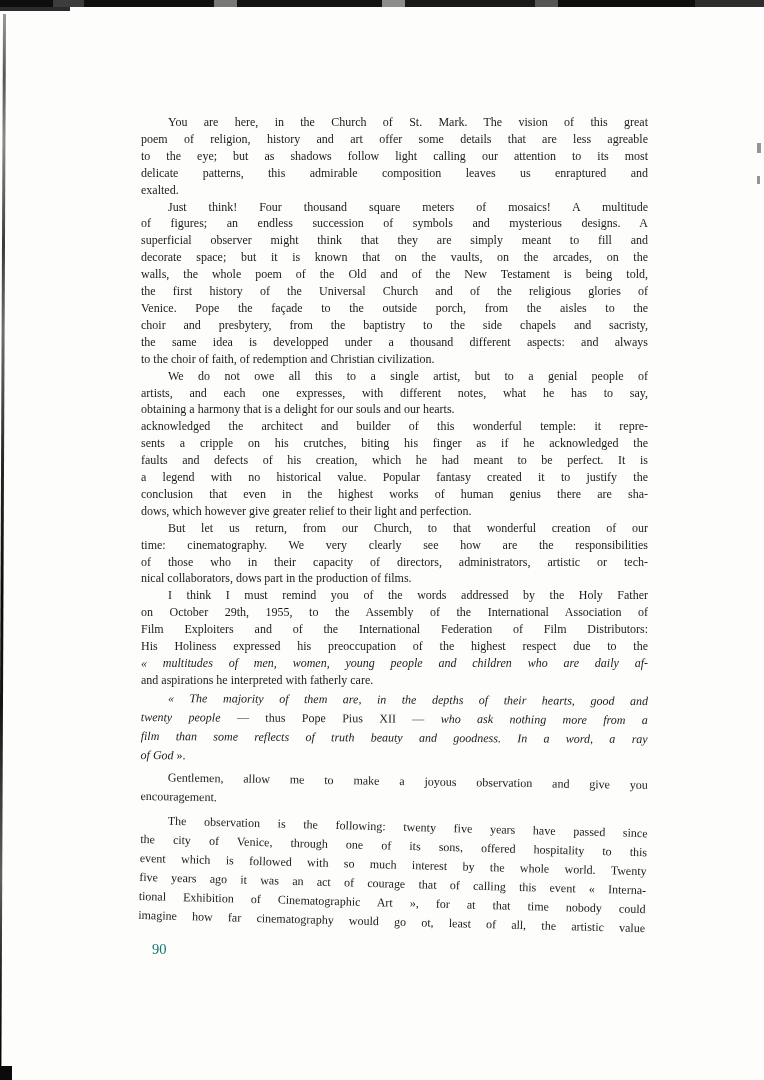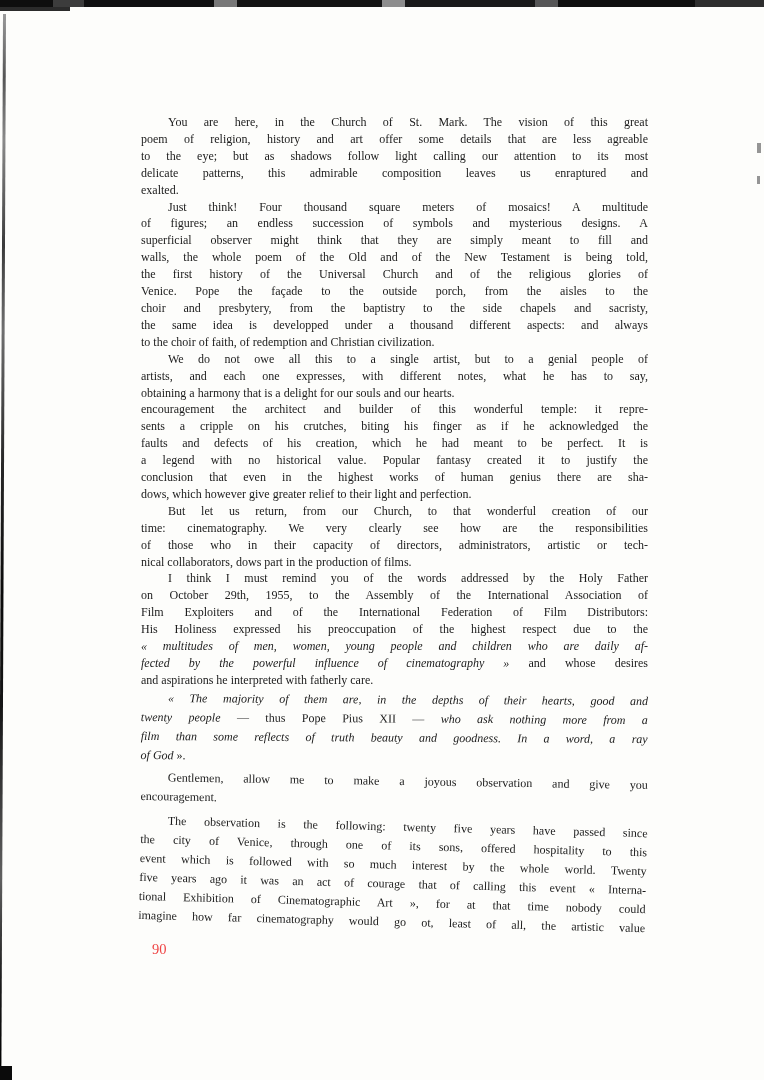--- a/index.html
+++ b/index.html
@@ -47,21 +47,21 @@
     text-align: justify;
     text-align-last: justify;
     white-space: normal;
   }
   .line.first { padding-left: 27px; }
   .line.end { text-align-last: left; }
   .it { font-style: italic; }
 
   .page-number {
     position: absolute; left: 152px; top: 941px;
-    font-size: 14.5px; color: #ef4444;
+    font-size: 14.5px; color: #0f766e;
   }
 </style>
 </head>
 <body style="background: rgb(253, 253, 251);">
 
 <div class="top-band"></div>
 <div class="top-band-smudge" style="background: rgb(43, 43, 43);"></div>
 <div class="left-line"></div>
 <div class="corner-blob" style="background: rgb(11, 11, 11);"></div>
 <div class="right-tick-1" style="background: rgb(149, 149, 149);"></div>
@@ -72,53 +72,53 @@
       <div class="line first"><span>You are here, in the Church of St. Mark. The vision of this great</span></div>
       <div class="line"><span>poem of religion, history and art offer some details that are less agreable</span></div>
       <div class="line"><span>to the eye; but as shadows follow light calling our attention to its most</span></div>
       <div class="line"><span>delicate patterns, this admirable composition leaves us enraptured and</span></div>
       <div class="line end"><span>exalted.</span></div>
     </div>
     <div class="para">
       <div class="line first"><span>Just think! Four thousand square meters of mosaics! A multitude</span></div>
       <div class="line"><span>of figures; an endless succession of symbols and mysterious designs. A</span></div>
       <div class="line"><span>superficial observer might think that they are simply meant to fill and</span></div>
+      <div class="line"><span>decorate space; but it is known that on the vaults, on the arcades, on the</span></div>
       <div class="line"><span>walls, the whole poem of the Old and of the New Testament is being told,</span></div>
       <div class="line"><span>the first history of the Universal Church and of the religious glories of</span></div>
       <div class="line"><span>Venice. Pope the façade to the outside porch, from the aisles to the</span></div>
       <div class="line"><span>choir and presbytery, from the baptistry to the side chapels and sacristy,</span></div>
       <div class="line"><span>the same idea is developped under a thousand different aspects: and always</span></div>
       <div class="line end"><span>to the choir of faith, of redemption and Christian civilization.</span></div>
     </div>
     <div class="para">
       <div class="line first"><span>We do not owe all this to a single artist, but to a genial people of</span></div>
       <div class="line"><span>artists, and each one expresses, with different notes, what he has to say,</span></div>
       <div class="line end"><span>obtaining a harmony that is a delight for our souls and our hearts.</span></div>
     </div>
     <div class="para">
-      <div class="line"><span>encouragement the architect and builder of this wonderful temple: it repre-</span></div>
+      <div class="line"><span>acknowledged the architect and builder of this wonderful temple: it repre-</span></div>
       <div class="line"><span>sents a cripple on his crutches, biting his finger as if he acknowledged the</span></div>
       <div class="line"><span>faults and defects of his creation, which he had meant to be perfect. It is</span></div>
       <div class="line"><span>a legend with no historical value. Popular fantasy created it to justify the</span></div>
       <div class="line"><span>conclusion that even in the highest works of human genius there are sha-</span></div>
       <div class="line end"><span>dows, which however give greater relief to their light and perfection.</span></div>
     </div>
     <div class="para">
       <div class="line first"><span>But let us return, from our Church, to that wonderful creation of our</span></div>
       <div class="line"><span>time: cinematography. We very clearly see how are the responsibilities</span></div>
       <div class="line"><span>of those who in their capacity of directors, administrators, artistic or tech-</span></div>
       <div class="line end"><span>nical collaborators, dows part in the production of films.</span></div>
     </div>
     <div class="para">
       <div class="line first"><span>I think I must remind you of the words addressed by the Holy Father</span></div>
       <div class="line"><span>on October 29th, 1955, to the Assembly of the International Association of</span></div>
       <div class="line"><span>Film Exploiters and of the International Federation of Film Distributors:</span></div>
       <div class="line"><span>His Holiness expressed his preoccupation of the highest respect due to the</span></div>
       <div class="line"><span class="it">« multitudes of men, women, young people and children who are daily af-</span></div>
-      <div class="line"><span class="it">fected by the powerful influence of cinematography »</span><span> and whose desires</span></div>
       <div class="line end"><span>and aspirations he interpreted with fatherly care.</span></div>
     </div>
     <div class="para loose" style="transform: rotate(0.35deg); transform-origin: 0px 0px;">
       <div class="line first"><span class="it">« The majority of them are, in the depths of their hearts, good and</span></div>
       <div class="line"><span class="it">twenty people</span><span> — thus Pope Pius XII — </span><span class="it">who ask nothing more from a</span></div>
       <div class="line"><span class="it">film than some reflects of truth beauty and goodness. In a word, a ray</span></div>
       <div class="line end"><span class="it">of God</span><span> ».</span></div>
     </div>
     <div class="para loose" style="transform: rotate(0.9deg); transform-origin: 0px 0px; margin-top: 3px;">
       <div class="line first"><span>Gentlemen, allow me to make a joyous observation and give you</span></div>

